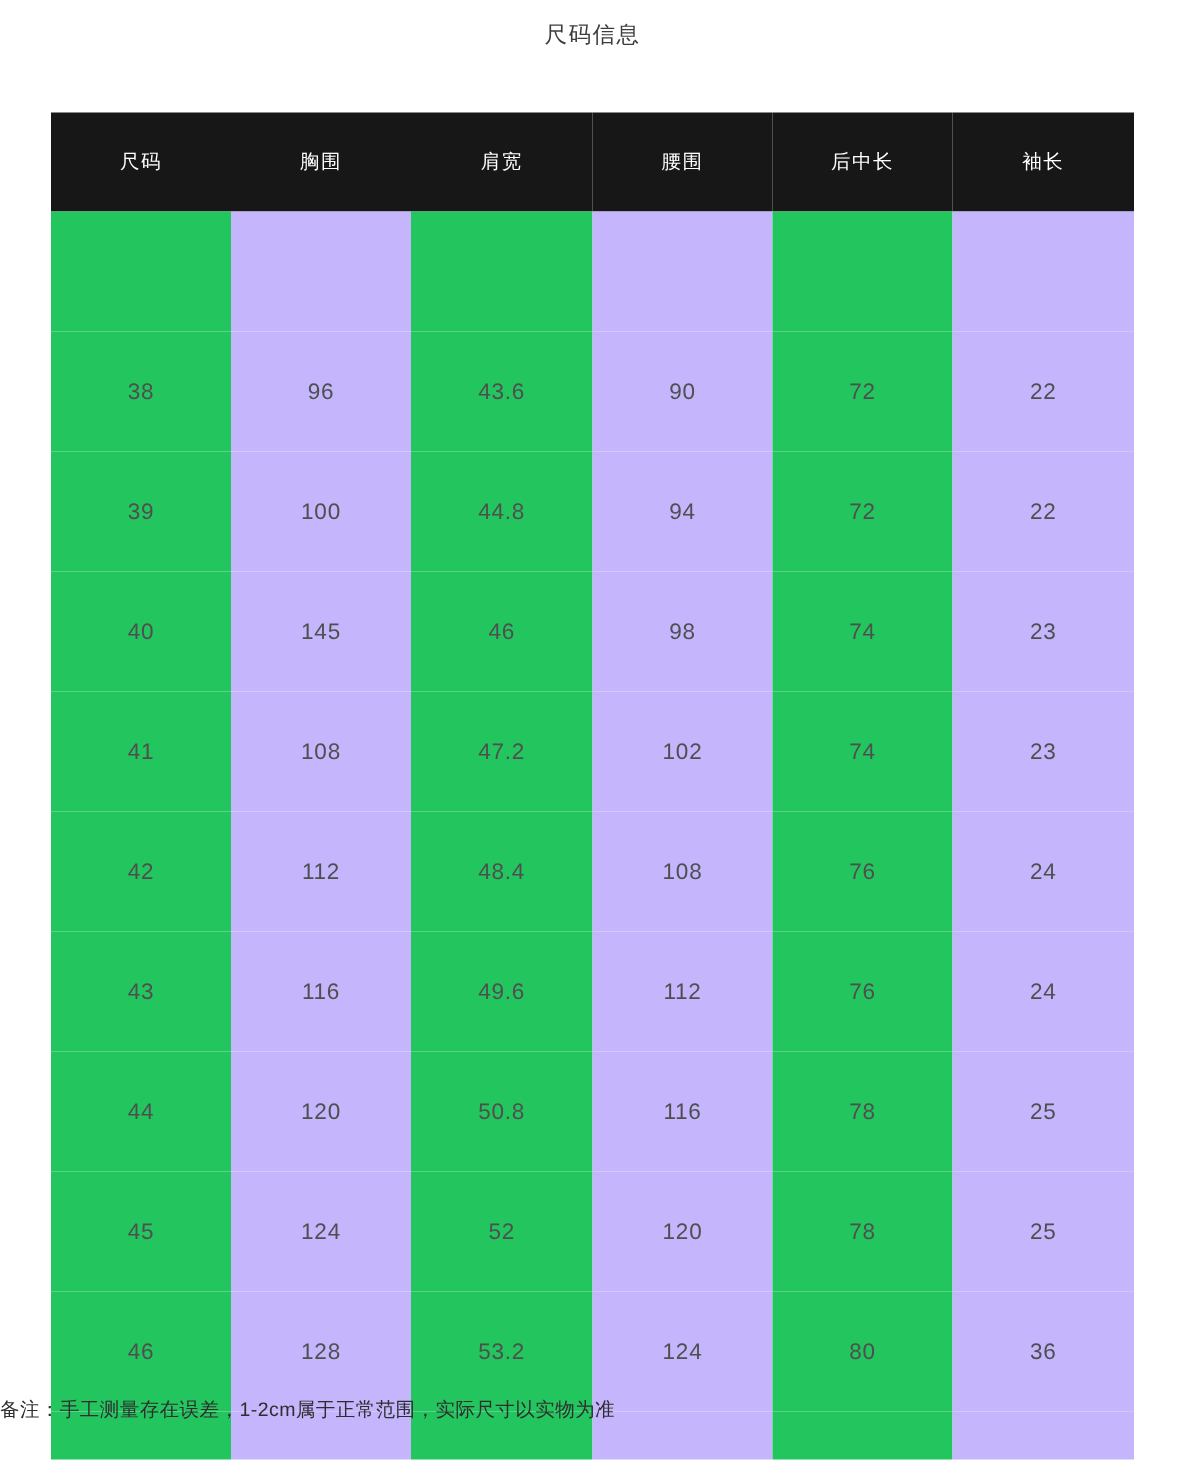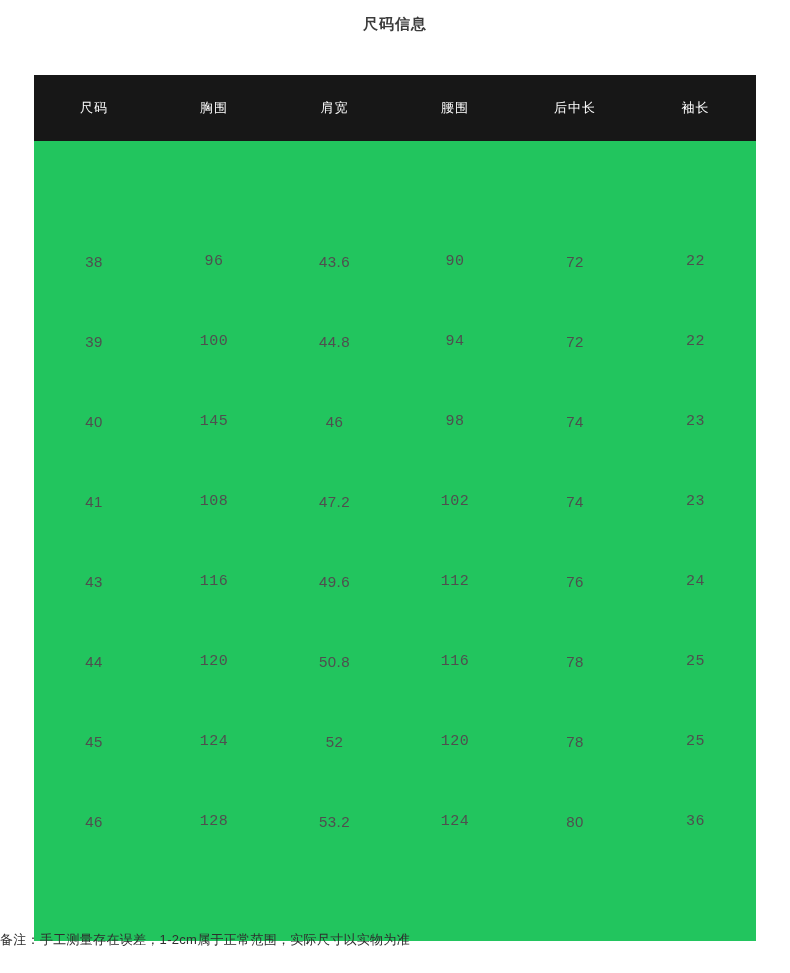--- a/index.html
+++ b/index.html
@@ -24,21 +24,21 @@
   
   .title-block {
     padding-top: 14px;
     text-align: center;
   }
   .title-cn {
     font-size: 15px;
     color: #3c3c3c;
     letter-spacing: 1px;
     line-height: 20px;
-    font-weight: 700;
+    font-weight: 400;
   }
   .title-en {
     font-size: 11px;
     color: #9a9a9a;
     letter-spacing: 0.6px;
     line-height: 16px;
     margin-top: 2px;
     font-weight: 400;
   }
 
@@ -76,21 +76,21 @@
     height: 80px;
     text-align: center;
     vertical-align: middle;
     padding: 0;
     border: 0;
     letter-spacing: 0.5px;
   }
 
   
   table.size-table tbody td.col-dark { background: #22c55e; }
-  table.size-table tbody td.col-light { background: #22c55e; font-family: Liberation Mono, monospace; }
+  table.size-table tbody td.col-light { background: #c4b5fd; }
 
   
   .pad-row td { height: 22px; padding: 0; border: 0; }
   .pad-row td.col-dark { background: #e5e5e5; }
   .pad-row td.col-light { background: #f2f2f2; }
 
   
   .footer-note {
     position: absolute;
     left: 0;
@@ -167,20 +167,28 @@
         </tr>
         <tr>
           <td class="col-dark">41</td>
           <td class="col-light">108</td>
           <td class="col-dark">47.2</td>
           <td class="col-light">102</td>
           <td class="col-dark">74</td>
           <td class="col-light">23</td>
         </tr>
         <tr>
+          <td class="col-dark">42</td>
+          <td class="col-light">112</td>
+          <td class="col-dark">48.4</td>
+          <td class="col-light">108</td>
+          <td class="col-dark">76</td>
+          <td class="col-light">24</td>
+        </tr>
+        <tr>
           <td class="col-dark">43</td>
           <td class="col-light">116</td>
           <td class="col-dark">49.6</td>
           <td class="col-light">112</td>
           <td class="col-dark">76</td>
           <td class="col-light">24</td>
         </tr>
         <tr>
           <td class="col-dark">44</td>
           <td class="col-light">120</td>

